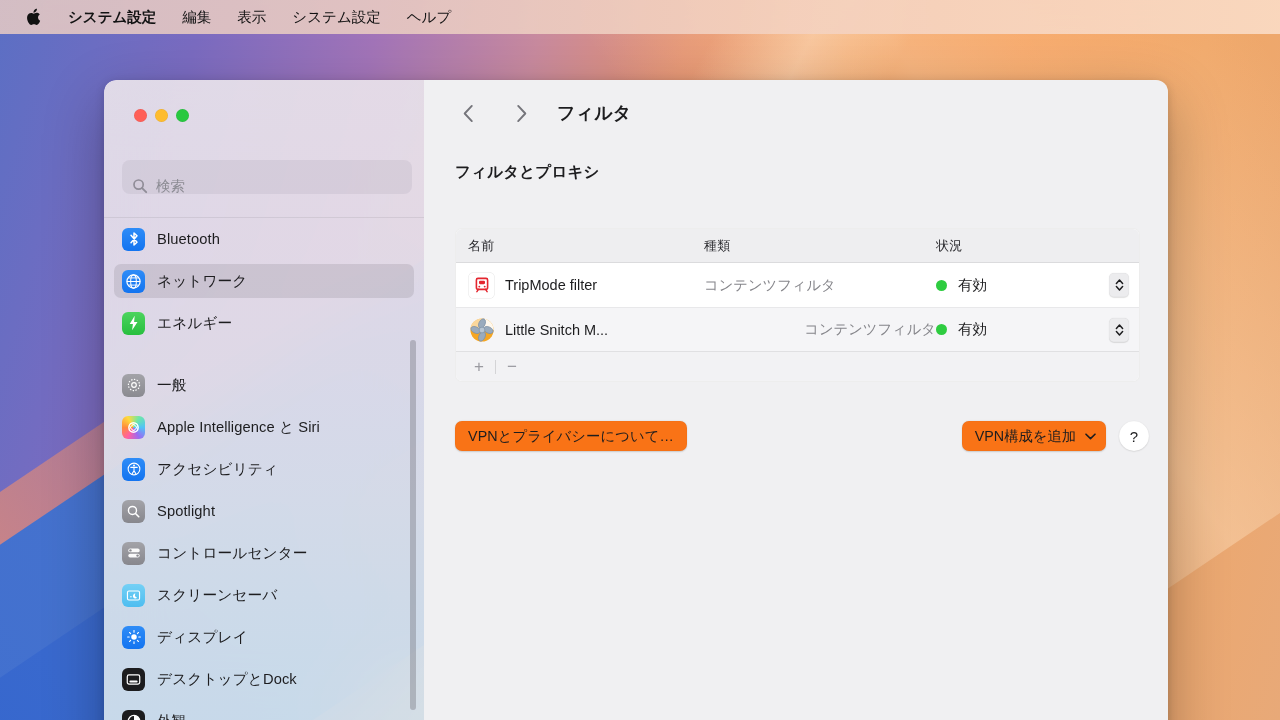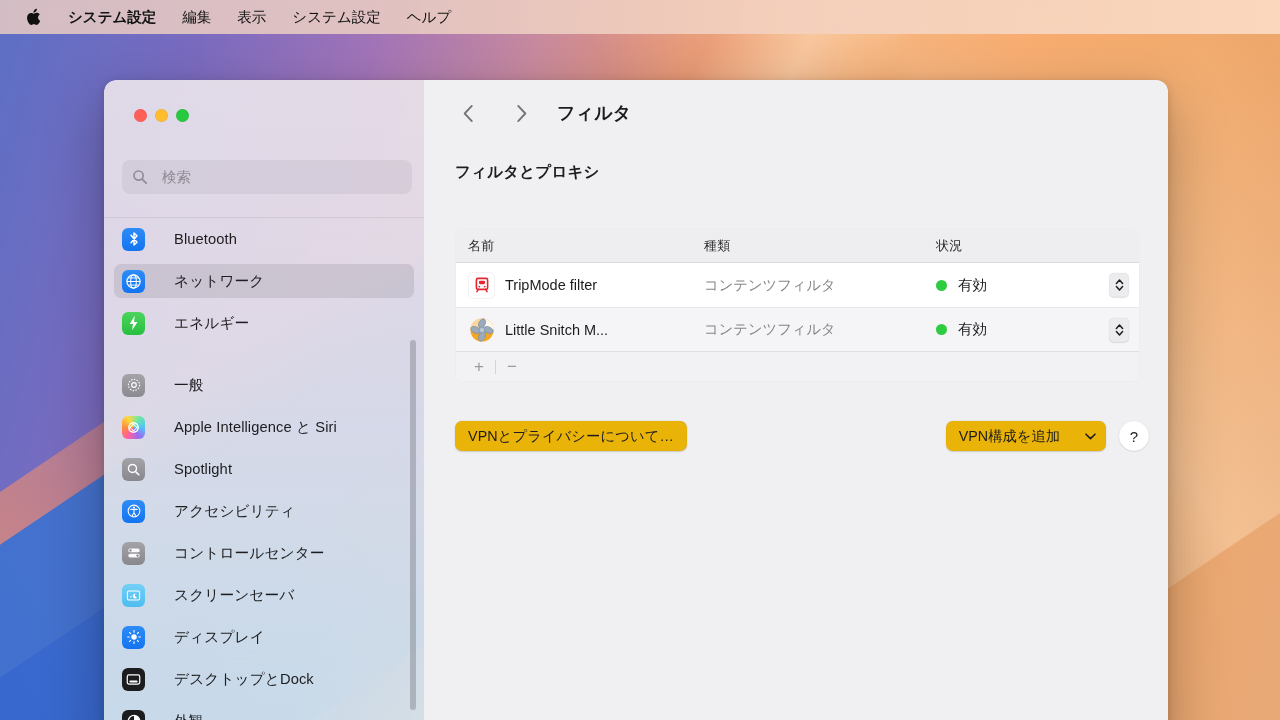--- a/index.html
+++ b/index.html
@@ -105,41 +105,41 @@
   }
   .tl { width: 13px; height: 13px; border-radius: 50%; display: block; }
   #tl-close { background: #ff5f57; box-shadow: inset 0 0 0 0.5px rgba(0,0,0,0.08); }
   #tl-min   { background: #febc2e; box-shadow: inset 0 0 0 0.5px rgba(0,0,0,0.08); }
   #tl-max   { background: #28c840; box-shadow: inset 0 0 0 0.5px rgba(0,0,0,0.08); }
 
   #search-wrap { position: absolute; left: 18px; top: 80px; width: 290px; }
   #search-field {
     height: 34px; border-radius: 8px;
     background: rgba(120,110,130,0.11);
-    display: flex; align-items: center; gap: 14px; padding: 0 10px;
+    display: flex; align-items: flex-end; gap: 8px; padding: 0 10px;
   }
   #search-icon { flex: none; width: 16px; height: 16px; opacity: 0.55; }
   #search-input {
     border: 0; background: transparent; outline: none; width: 100%;
     font-family: inherit; font-size: 14.5px; color: #1d1d1f;
   }
   #search-input::placeholder { color: #8b8b92; }
 
   #sidebar-divider {
     position: absolute; left: 0; top: 137px; width: 320px; height: 1px;
     background: rgba(0,0,0,0.07);
   }
 
   #sidebar-list {
     position: absolute; left: 0; top: 142px; width: 320px; bottom: 0;
     padding: 0 10px;
     overflow: hidden;
   }
   .nav-item {
-    display: flex; align-items: center; gap: 29px;
+    display: flex; align-items: center; gap: 12px;
     height: 34px; padding: 0 8px; border-radius: 7px;
     margin-bottom: 8px;
     cursor: default;
   }
   .nav-item.selected { background: rgba(122,115,125,0.20); }
   .nav-gap { height: 20px; }
   .nav-icon {
     width: 23px; height: 23px; border-radius: 6px; flex: none;
     display: flex; align-items: center; justify-content: center;
     overflow: hidden;
@@ -212,21 +212,21 @@
   .th { font-size: 13px; color: #2b2b2f; letter-spacing: 0.2px; }
   .col-name   { width: 236px; }
   .col-kind   { width: 232px; }
   .col-status { flex: 1; }
 
   .trow {
     display: flex; align-items: center; height: 44px; padding-left: 12px;
     position: relative;
   }
   .trow.odd  { background: #ffffff; }
-  .trow.even { background: #f5f5f7; }
+  .trow.even { background: #f5f5f7; text-align: right; }
   .trow + .trow { border-top: 0.5px solid rgba(0,0,0,0.05); }
   .cell-name { width: 236px; display: flex; align-items: center; gap: 10px; }
   .app-icon {
     width: 27px; height: 27px; border-radius: 6px; flex: none;
     display: flex; align-items: center; justify-content: center; overflow: hidden;
   }
   .icon-tripmode {
     background: #ffffff;
     box-shadow: inset 0 0 0 0.5px rgba(0,0,0,0.10);
   }
@@ -259,29 +259,29 @@
     font-size: 17px; color: #9a9aa0; cursor: default; line-height: 1;
   }
   #footer-sep { width: 1px; height: 14px; background: rgba(0,0,0,0.12); margin: 0 3px; }
 
   
   #button-row {
     position: absolute; left: 31px; top: 341px; width: 694px;
     display: flex; align-items: center;
   }
   .btn {
-    background: #eab308; border-radius: 7px;
+    background: #f97316; border-radius: 7px;
     box-shadow: 0 0.5px 1.5px rgba(0,0,0,0.16), inset 0 0 0 0.5px rgba(0,0,0,0.03);
     font-size: 14.3px; color: #1d1d1f;
     display: flex; align-items: center; justify-content: center;
     height: 30px; padding: 0 13px; cursor: default; white-space: nowrap;
   }
   #btn-vpn-privacy { letter-spacing: 0.1px; }
   #btn-add-vpn {
-    margin-left: auto; gap: 25px; padding-right: 10px;
+    margin-left: auto; gap: 9px; padding-right: 10px;
   }
   #help-button {
     width: 30px; height: 30px; border-radius: 50%; margin-left: 13px;
     background: #ffffff;
     box-shadow: 0 0.5px 1.5px rgba(0,0,0,0.16), inset 0 0 0 0.5px rgba(0,0,0,0.03);
     display: flex; align-items: center; justify-content: center;
     font-size: 15px; color: #1d1d1f; cursor: default;
   }
 </style>
 </head>
@@ -380,38 +380,38 @@
           <svg width="15" height="15" viewBox="0 0 16 16">
             <circle cx="8" cy="8" r="5.2" fill="none" stroke="#fff" stroke-width="1.2" opacity="0.95"></circle>
             <ellipse cx="8" cy="8" rx="5.2" ry="2.6" fill="none" stroke="#fff" stroke-width="1" opacity="0.85" transform="rotate(42 8 8)"></ellipse>
             <ellipse cx="8" cy="8" rx="5.2" ry="2.6" fill="none" stroke="#fff" stroke-width="1" opacity="0.85" transform="rotate(-42 8 8)"></ellipse>
           </svg>
         </span>
         <span class="nav-label">Apple Intelligence と Siri</span>
       </div>
 
       <div class="nav-item">
-        <span class="nav-icon ic-spotlight">
-          <svg width="15" height="15" viewBox="0 0 16 16">
-            <circle cx="6.9" cy="6.9" r="4.3" fill="none" stroke="#fff" stroke-width="1.5"></circle>
-            <line x1="10.1" y1="10.1" x2="13.6" y2="13.6" stroke="#fff" stroke-width="1.7" stroke-linecap="round"></line>
-          </svg>
-        </span>
-        <span class="nav-label">Spotlight</span>
-      </div>
-
-      <div class="nav-item">
         <span class="nav-icon ic-access">
           <svg width="16" height="16" viewBox="0 0 18 18">
             <circle cx="9" cy="9" r="6.6" fill="none" stroke="#fff" stroke-width="1.2"></circle>
             <circle cx="9" cy="5" r="1.1" fill="#fff"></circle>
             <path d="M5.4 7.2h7.2M9 7.2v4M9 11l-2 3.2M9 11l2 3.2" stroke="#fff" stroke-width="1.2" stroke-linecap="round" fill="none"></path>
           </svg>
         </span>
         <span class="nav-label">アクセシビリティ</span>
+      </div>
+
+      <div class="nav-item">
+        <span class="nav-icon ic-spotlight">
+          <svg width="15" height="15" viewBox="0 0 16 16">
+            <circle cx="6.9" cy="6.9" r="4.3" fill="none" stroke="#fff" stroke-width="1.5"></circle>
+            <line x1="10.1" y1="10.1" x2="13.6" y2="13.6" stroke="#fff" stroke-width="1.7" stroke-linecap="round"></line>
+          </svg>
+        </span>
+        <span class="nav-label">Spotlight</span>
       </div>
 
       <div class="nav-item">
         <span class="nav-icon ic-control">
           <svg width="16" height="16" viewBox="0 0 18 18">
             <rect x="2.6" y="4" width="12.8" height="4.2" rx="2.1" fill="#fff" opacity="0.95"></rect>
             <circle cx="5" cy="6.1" r="1.35" fill="#8a8a90"></circle>
             <rect x="2.6" y="9.8" width="12.8" height="4.2" rx="2.1" fill="#fff" opacity="0.95"></rect>
             <circle cx="13" cy="11.9" r="1.35" fill="#8a8a90"></circle>
           </svg>

